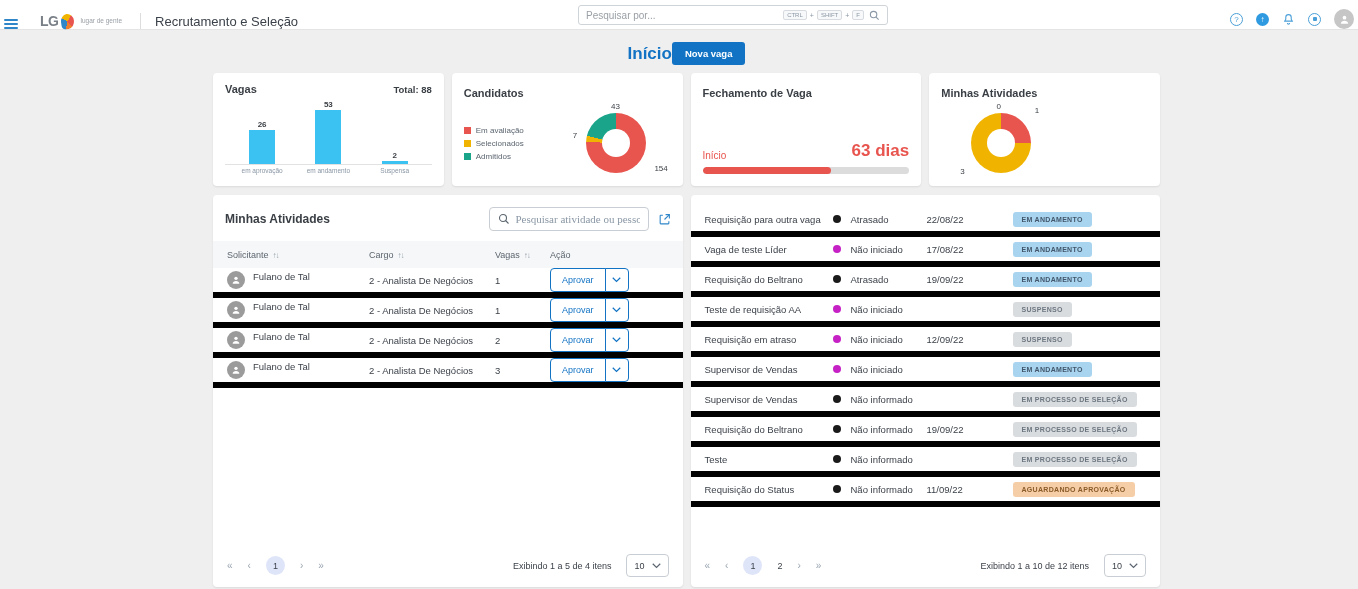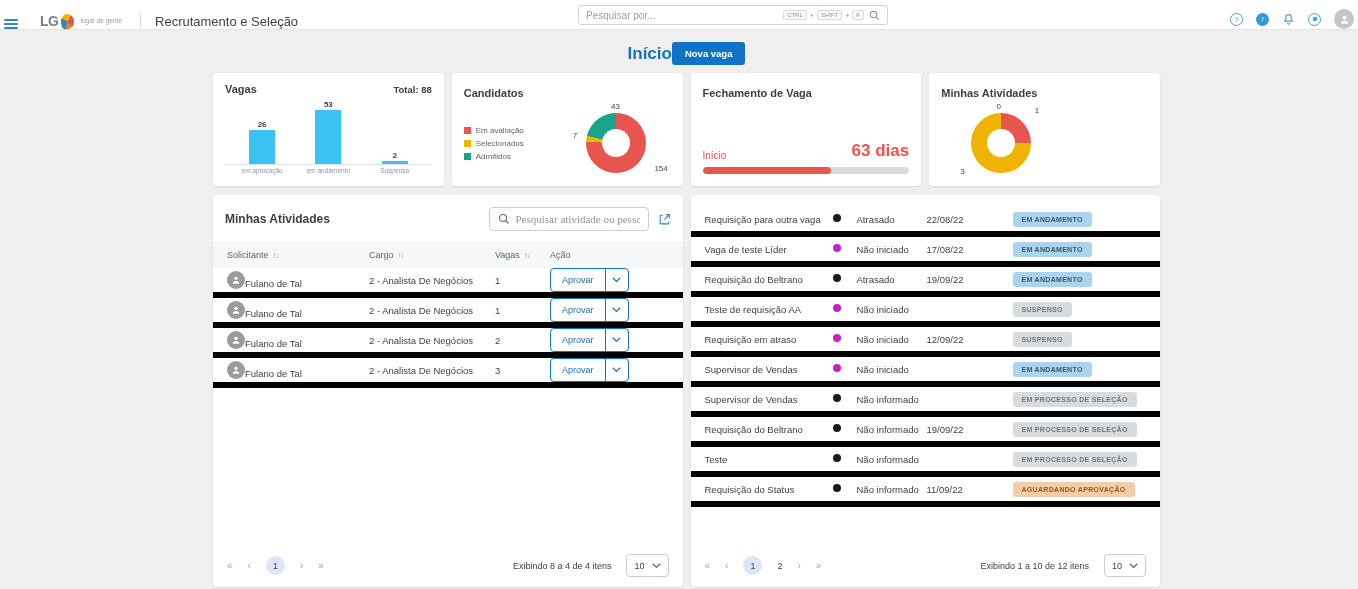--- a/index.html
+++ b/index.html
@@ -81,26 +81,26 @@
   .panel-search{display:flex;align-items:center;border:1px solid #c9ced4;border-radius:4px;height:24px;width:160px;padding:0 8px;gap:6px;background:#fff}
   .panel-search input{flex:1;border:none;outline:none;font-size:11px;color:#444;width:100%;font-family:Liberation Serif, serif}
   .panel-search input::placeholder{color:#8a97a5}
   .export-btn{margin-left:9px;background:none;border:none;cursor:pointer;display:flex;padding:0}
   .thead{display:grid;align-items:center;background:#f6f7f8;height:27px;padding:0 14px;font-size:9px;color:#5c6670}
   .sort{font-size:8px;color:#98a2ad;margin-left:4px;letter-spacing:-1px}
   .tbody{flex:1}
   .trow{display:grid;align-items:center;height:30px;padding:0 14px;border-bottom:6px solid #000000;font-size:9.5px;color:#3c424a}
   .grid-act{grid-template-columns:142px 126px 55px 1fr}
   .grid-vac{grid-template-columns:128px 94px 86px 1fr}
-  .who{display:flex;align-items:flex-end;}
+  .who{display:flex;align-items:flex-start;gap:8px}
   .row-avatar{width:18px;height:18px;border-radius:50%;background:#9b9b9b;display:flex;align-items:center;justify-content:center;flex:0 0 auto}
   .btn-split{display:inline-flex;height:24px}
   .btn-main{border:1px solid #1273c4;background:#fff;color:#1273c4;font-size:9px;padding:0 11px;border-radius:4px 0 0 4px;display:flex;align-items:center;cursor:pointer;font-family:inherit}
   .btn-caret{border:1px solid #1273c4;border-left:1px solid #1273c4;margin-left:-1px;background:#fff;width:24px;border-radius:0 4px 4px 0;display:flex;align-items:center;justify-content:center;cursor:pointer}
-  .sit{display:flex;gap:16px}
+  .sit{display:flex;align-items:center;gap:10px}
   .dot{width:8px;height:8px;border-radius:50%;flex:0 0 auto}
   .badge{display:inline-block;font-size:7px;font-weight:bold;letter-spacing:.3px;padding:4px 9px;border-radius:3px;text-transform:uppercase;white-space:nowrap}
   .badge.blue{background:#a9d4ef;color:#41566a}
   .badge.gray{background:#d9dcdf;color:#6d7780}
   .badge.orange{background:#f5cda6;color:#8a5a28}
   .pager{display:flex;align-items:center;gap:15px;padding:8px 14px 0;font-size:9.5px;color:#9aa5b1;margin-top:auto}
   .pg-btn{cursor:pointer;font-size:10px}
   .page-num{cursor:pointer;color:#3c424a;font-size:9px}
   .page-num.active{width:19px;height:19px;border-radius:50%;background:#dfe5f9;display:flex;align-items:center;justify-content:center}
   .pager-info{margin-left:auto;color:#3c424a;font-size:9px}
@@ -359,21 +359,21 @@
                   </button>
                 </div></div>
             </div>
           </div>
         <div class="pager" id="act-pager">
             <span class="pg-btn">«</span>
             <span class="pg-btn">‹</span>
             <span class="page-num active">1</span>
             <span class="pg-btn">›</span>
             <span class="pg-btn">»</span>
-            <span class="pager-info">Exibindo 8 a 4 de 4 itens</span>
+            <span class="pager-info">Exibindo 1 a 5 de 4 itens</span>
             <span class="page-size">
               <span>10</span>
               <svg width="9" height="6" viewBox="0 0 12 8">
                 <polyline points="1,1 6,6 11,1" fill="none" stroke="#5c6670" stroke-width="1.6"></polyline>
               </svg>
             </span>
           </div>
       </div>
 
       <div class="panel">

